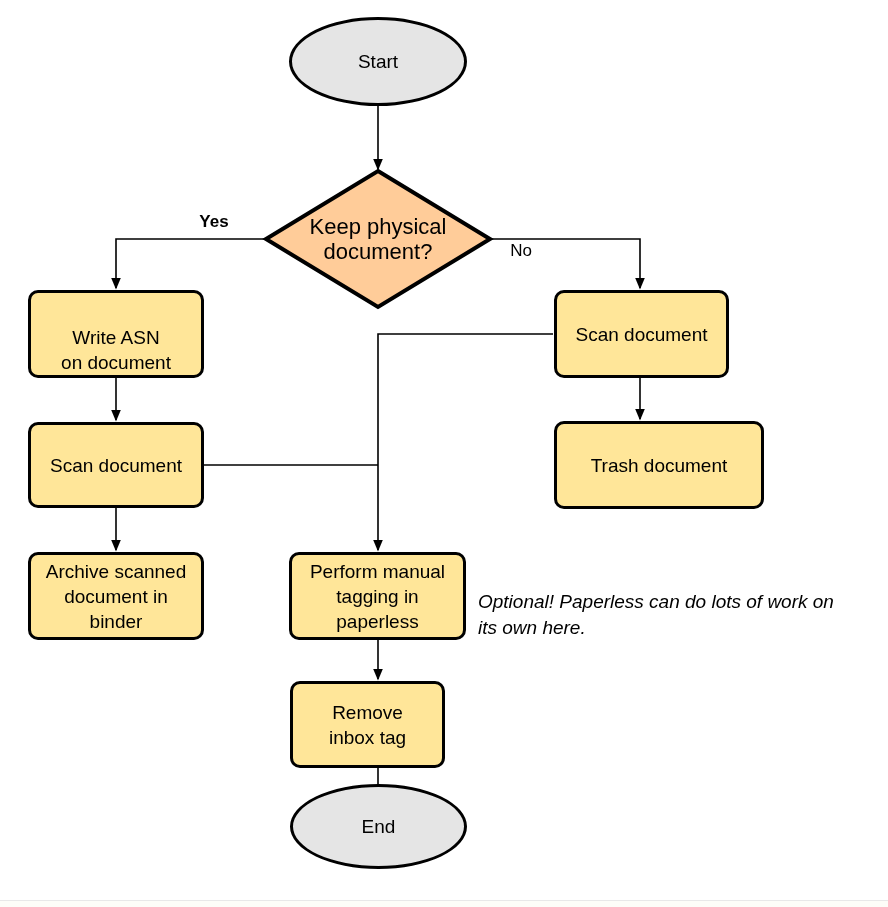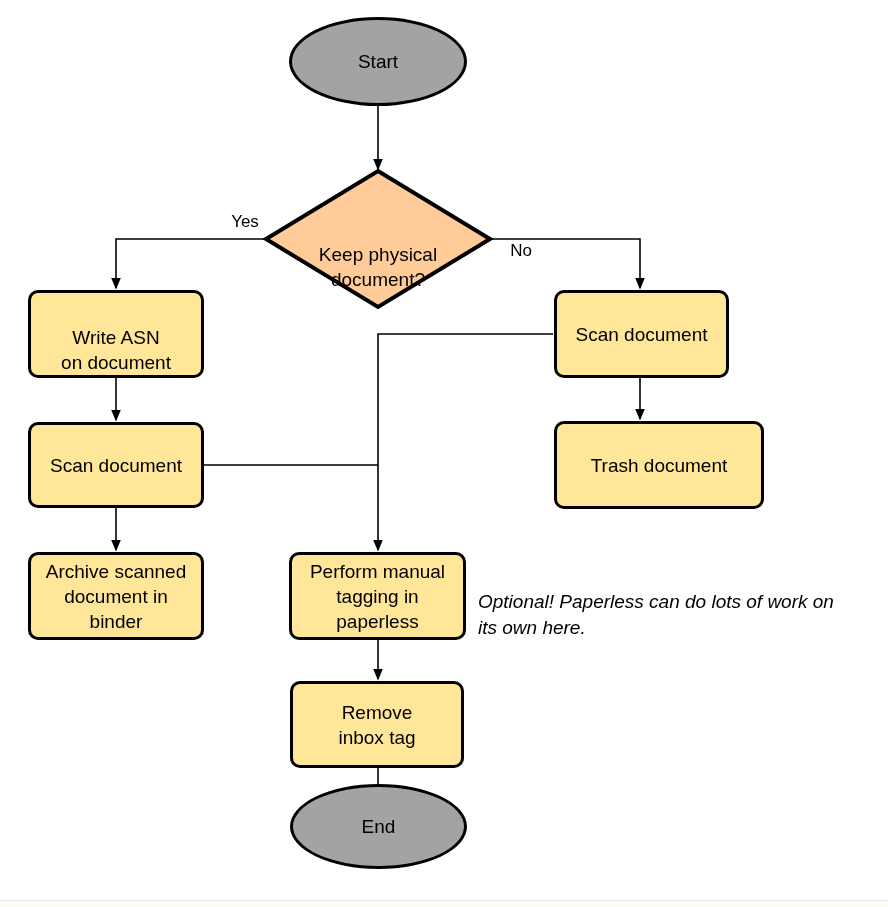--- a/index.html
+++ b/index.html
@@ -50,35 +50,34 @@
     white-space: pre-line;
   }
 
   .process {
     background: #ffe699;
     border: 3px solid #000000;
     border-radius: 10px;
   }
 
   .terminal {
-    background: #a3a3a3;
+    background: #e5e5e5;
     border: 3px solid #000000;
     border-radius: 50%;
   }
 
   .decision-label {
     position: absolute;
     left: 278px;
     top: 214px;
     width: 200px;
     text-align: center;
-    font-size: 19px;
+    font-size: 22px;
     line-height: 25px;
     white-space: pre-line;
-    margin-top: 28px;
   }
 
   .edge-label {
     position: absolute;
     width: 44px;
     text-align: center;
     font-size: 17px;
     line-height: 20px;
   }
 
@@ -129,21 +128,21 @@
     <polygon class="diamond" points="378,171 490,239 378,307 266,239"></polygon>
   </svg>
 
   <div class="node terminal" style="left:289px; top:17px; width:178px; height:89px;">
     <span>Start</span>
   </div>
 
   <div class="decision-label">Keep physical
 document?</div>
 
-  <div class="edge-label" style="left:223px; top:212px;">Yes</div>
+  <div class="edge-label" style="left:192px; top:212px;font-weight:bold;">Yes</div>
 
   <div class="edge-label" style="left:499px; top:212px;margin-top:29px;">No</div>
 
   <div class="node process" style="left:28px; top:290px; width:176px; height:88px;align-items:flex-end;">
     <span>Write ASN
 on document</span>
   </div>
 
   <div class="node process" style="left:554px; top:290px; width:175px; height:88px;">
     <span>Scan document</span>
@@ -165,21 +164,21 @@
 
   <div class="node process" style="left:28px; top:552px; width:176px; height:88px;">
     <span>Archive scanned
 document in
 binder</span>
   </div>
 
   <div class="note">Optional! Paperless can do lots of work on
 its own here.</div>
 
-  <div class="node process" style="left:290px; top:681px; width:174px; height:87px;">
+  <div class="node process" style="left:290px; top:681px; width:155px; height:87px;">
     <span>Remove
 inbox tag</span>
   </div>
 
   <div class="node terminal" style="left:290px; top:784px; width:177px; height:85px;">
     <span>End</span>
   </div>
 
   <div class="bottom-edge"></div>
 

